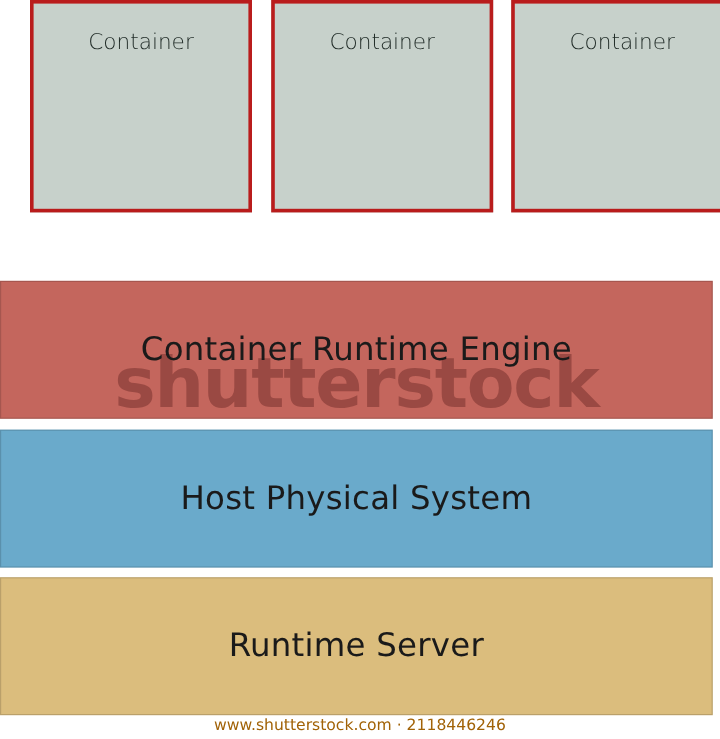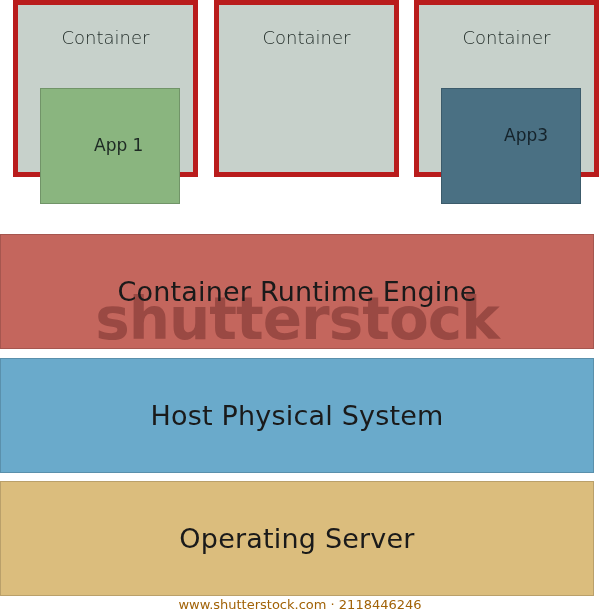--- a/index.html
+++ b/index.html
@@ -1,52 +1,46 @@
 <!DOCTYPE html>
 <html><head>
 <meta charset="utf-8">
 <style>
   html, body { margin:0; padding:0; background:#ffffff; }
   body { width:600px; height:616px; position:relative; overflow:hidden; font-family:"DejaVu Sans", sans-serif; }
-  .container-box { position:absolute; top:0; width:185px; height:177px; background:#c7d1cb; border:5px solid #b91c1c; box-sizing:border-box; }
+  .container-box { position:absolute; top:0; width:185px; height:177px; background:#c7d1cb; border:3px solid #b91c1c; box-sizing:border-box;margin-left:12px; }
   .container-label { position:absolute; top:22px; left:0; width:100%; text-align:center; font-size:18px; color:#1f2a26; font-weight:300; }
   .app-box { position:absolute; top:83px; left:22px; width:140px; height:116px; box-sizing:border-box; border:1px solid rgba(0,0,0,0.18); }
   .app-label { position:absolute; font-size:17px; color:#1e2a24; }
   .layer { position:absolute; left:0; width:594px; height:115px; box-sizing:border-box; border:1px solid rgba(0,0,0,0.15); display:flex; align-items:center; justify-content:center; }
   .layer-label { font-size:27px; color:#1a1a1a; font-weight:400; letter-spacing:0.2px; position:relative; z-index:2; }
   .watermark { position:absolute; left:0; width:100%; text-align:center; font-family:"DejaVu Sans", sans-serif; font-weight:bold; font-size:58px; color:rgba(120,50,45,0.55); top:50px; z-index:1; letter-spacing:-1px; }
   .caption { position:absolute; top:597px; left:0; width:600px; text-align:center; font-size:13px; color:#a16207; }
 </style>
 </head>
 <body>
 
 <div class="container-box" style="left:13px;">
   <div class="container-label">Container</div>
-  <div class="app-box" style="background:#8ab57f;">
-    <span class="app-label" style="left:53px; top:46px;">App 1</span>
-  </div>
 </div>
 
 <div class="container-box" style="left:214px;">
   <div class="container-label">Container</div>
 </div>
 
 <div class="container-box" style="left:414px;">
   <div class="container-label">Container</div>
-  <div class="app-box" style="background:#4a7083;">
-    <span class="app-label" style="left:62px; top:36px; color:#15232b;">App3</span>
-  </div>
 </div>
 
 <div class="layer" style="top:234px; background:#c4665d;">
   <div class="watermark">shutterstock</div>
   <span class="layer-label">Container Runtime Engine</span>
 </div>
 
 <div class="layer" style="top:358px; background:#6aaacb;">
   <span class="layer-label">Host Physical System</span>
 </div>
 
 <div class="layer" style="top:481px; background:#dbbd7d;">
-  <span class="layer-label">Operating Server</span>
+  <span class="layer-label">Runtime Server</span>
 </div>
 
 <div class="caption">www.shutterstock.com · 2118446246</div>
 
 </body></html>

